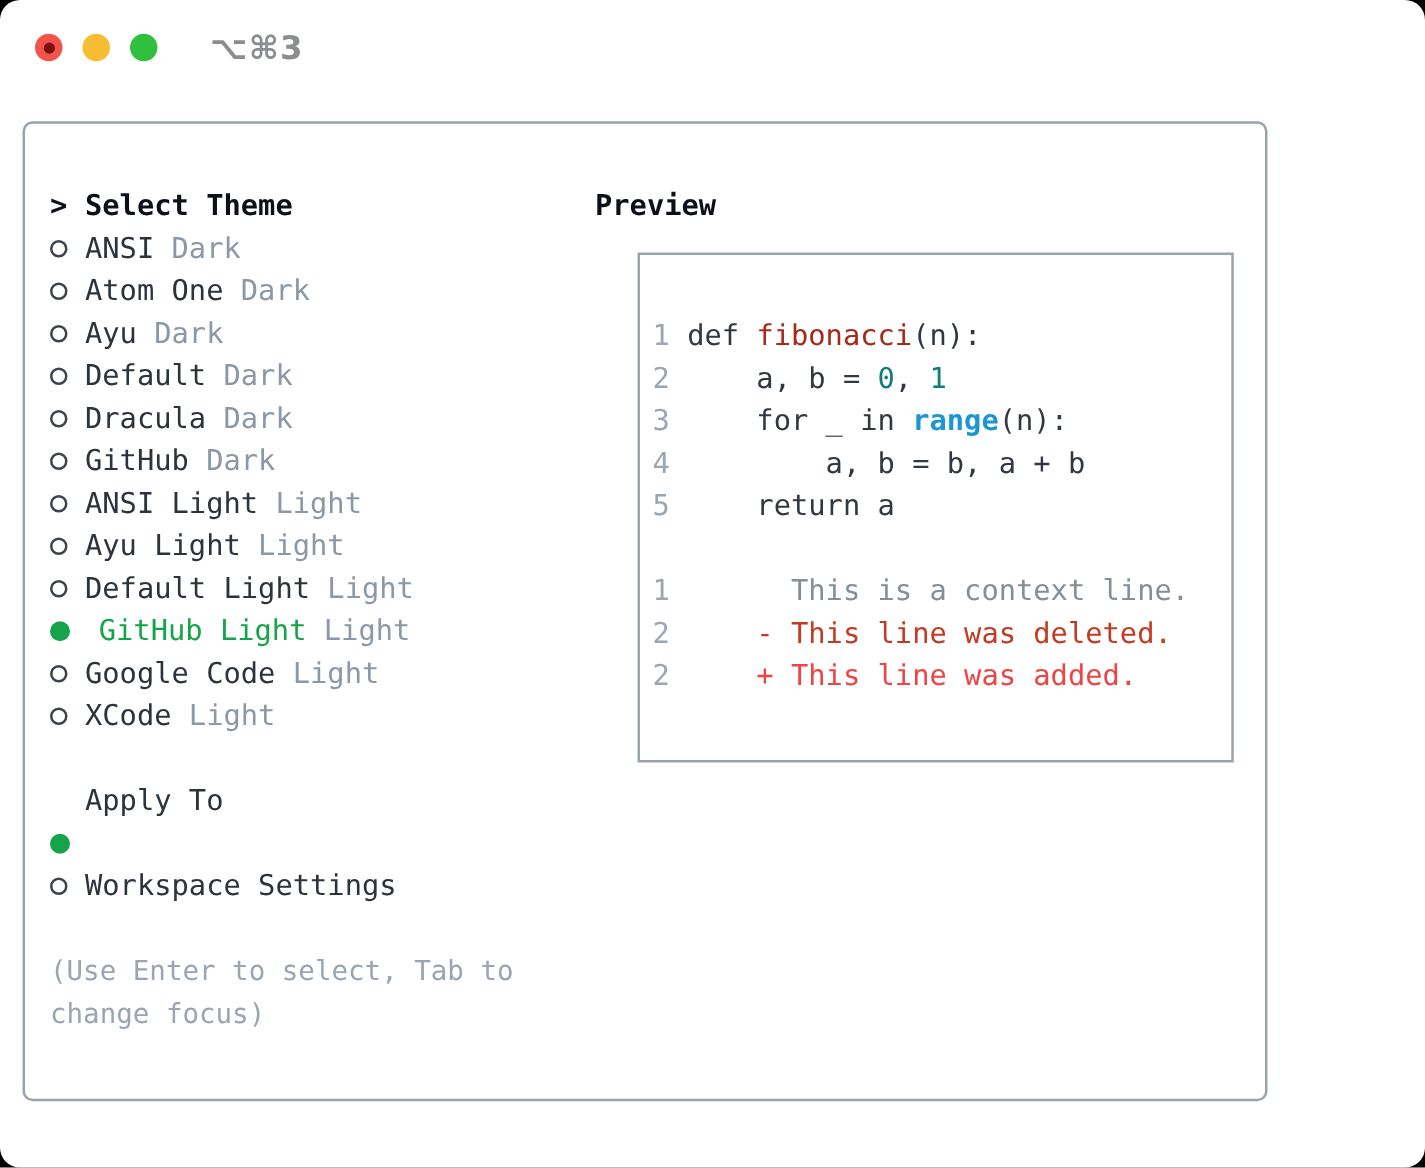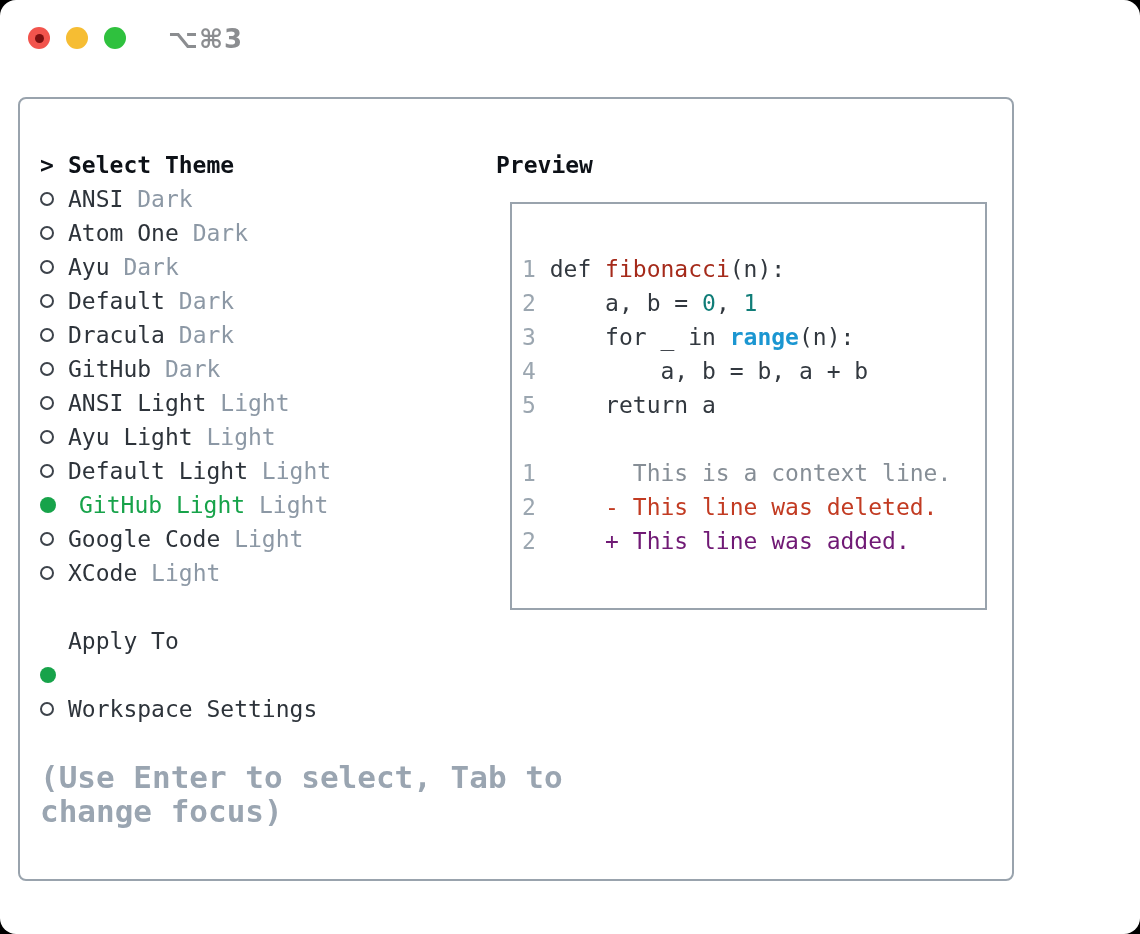--- a/index.html
+++ b/index.html
@@ -49,44 +49,44 @@
     width:14px;height:14px;border-radius:50%;
     border:2.5px solid #3d434b;box-sizing:border-box;
   }
   .radio.on{border:none;background:#17a34a;width:16px;height:16px;}
   .theme-name{color:#2d333a;}
   .theme-name.selected{color:#17a34a;margin-left:11px;}
   .theme-tag{color:#8c98a5;}
   .spacer{height:34px;}
   .help-line{
     height:34px;display:flex;align-items:center;
-    font-size:31px;color:#9aa5b1;white-space:pre;font-weight:bold;
+    font-size:22px;color:#9aa5b1;white-space:pre;
   }
   
   .preview-title{
-    position:absolute;left:476px;top:49px;height:34px;
+    position:absolute;left:456px;top:49px;height:34px;
     display:flex;align-items:center;font-size:23px;
   }
   .preview-box{
     position:absolute;left:490px;top:103px;width:477px;height:408px;
     border:2px solid #99a3ad;background:#fff;box-sizing:border-box;
     padding:48px 0 0 10px;overflow:hidden;
   }
   .pline{
     height:34px;display:flex;align-items:center;
     font-size:23px;white-space:pre;
   }
   .lnum{color:#9ba6b0;}
   .seg-plain{color:#32383f;}
   .seg-func{color:#a52a1a;}
   .seg-num{color:#107d78;}
   .seg-builtin{color:#1b96d1;font-weight:bold;}
   .seg-context{color:#868e96;text-align:center;}
   .seg-deleted{color:#c23b22;}
-  .seg-added{color:#701a75;}
+  .seg-added{color:#ef4444;}
 </style>
 </head>
 <body>
 
 <div class="screen">
 
   <div class="titlebar">
     <div class="tl red">
       <span class="tl-dot"></span>
     </div>

